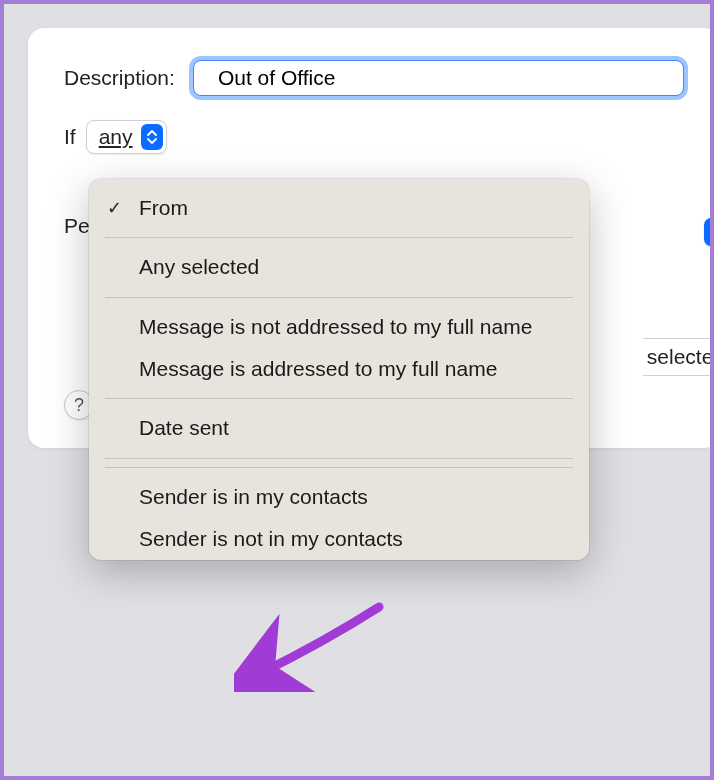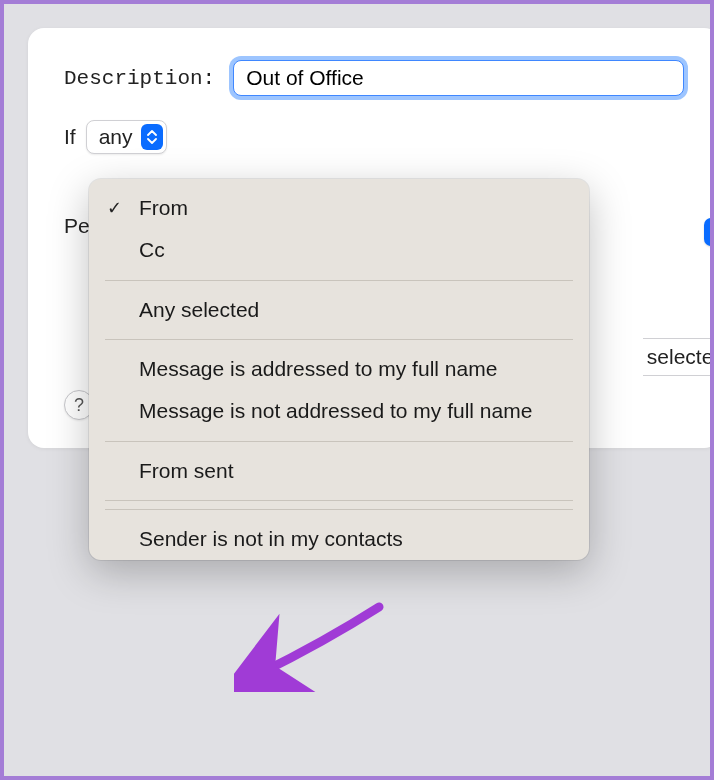--- a/index.html
+++ b/index.html
@@ -24,45 +24,46 @@
     height: 420px;
   }
   .row {
     display: flex;
     align-items: center;
     gap: 10px;
     margin-bottom: 24px;
     font-size: 21px;
     color: #222;
   }
-  .label { font-size: 21px; color: #222; font-family: Liberation Mono, monospace; }
+  .label { font-size: 21px; color: #222; }
   .desc-input {
     flex: 1;
     height: 36px;
     border: 1px solid #c9c9cc;
     border-radius: 8px;
-    padding: 4px 12px;
+    padding: 4px 24px;
     font-size: 21px;
     outline: none;
     box-shadow: 0 0 0 4px rgba(10,110,255,0.4);
     border-color: #3f87ff;
     margin-left: 8px;
   }
   .select-pill {
     display: inline-flex;
     align-items: center;
     background: #fff;
     border: 1px solid #d0d0d4;
     border-radius: 8px;
     box-shadow: 0 1px 2px rgba(0,0,0,0.08);
     padding: 2px 3px 2px 12px;
     font-size: 21px;
     height: 34px;
     gap: 8px;
     cursor: default;
+    text-decoration: underline;
   }
   .select-arrows {
     background: #0a6cff;
     width: 22px;
     height: 26px;
     border-radius: 6px;
     display: flex;
     flex-direction: column;
     align-items: center;
     justify-content: center;
@@ -197,40 +198,40 @@
 
   <div class="partial-text"> selected</div>
 
 </div>
 
 <div class="menu" id="menu">
     <div class="menu-item">
       <span class="menu-check">✓</span>
       <span>From</span>
     </div>
-    <div class="menu-item">
-      <span>Cc</span>
-    </div>
     <div class="menu-sep"></div>
     <div class="menu-item">
       <span>Any selected</span>
     </div>
     <div class="menu-sep"></div>
     <div class="menu-item">
+      <span>Message is not addressed to my full name</span>
+    </div>
+    <div class="menu-item">
       <span>Message is addressed to my full name</span>
     </div>
-    <div class="menu-item">
-      <span>Message is not addressed to my full name</span>
-    </div>
-    <div class="menu-sep"></div>
-    <div class="menu-item">
-      <span>From sent</span>
-    </div>
-    <div class="menu-sep"></div>
-    <div class="menu-sep"></div>
+    <div class="menu-sep"></div>
+    <div class="menu-item">
+      <span>Date sent</span>
+    </div>
+    <div class="menu-sep"></div>
+    <div class="menu-sep"></div>
+    <div class="menu-item">
+      <span>Sender is in my contacts</span>
+    </div>
     <div class="menu-item">
       <span>Sender is not in my contacts</span>
     </div>
   </div>
 
 <svg class="arrow-anno" width="160" height="100">
   <defs>
     <marker id="ah" markerWidth="10" markerHeight="10" refX="5" refY="5" orient="auto">
       <path d="M0,0 L10,5 L0,10 L3,5 Z" fill="#a03bd6"></path>
     </marker>

